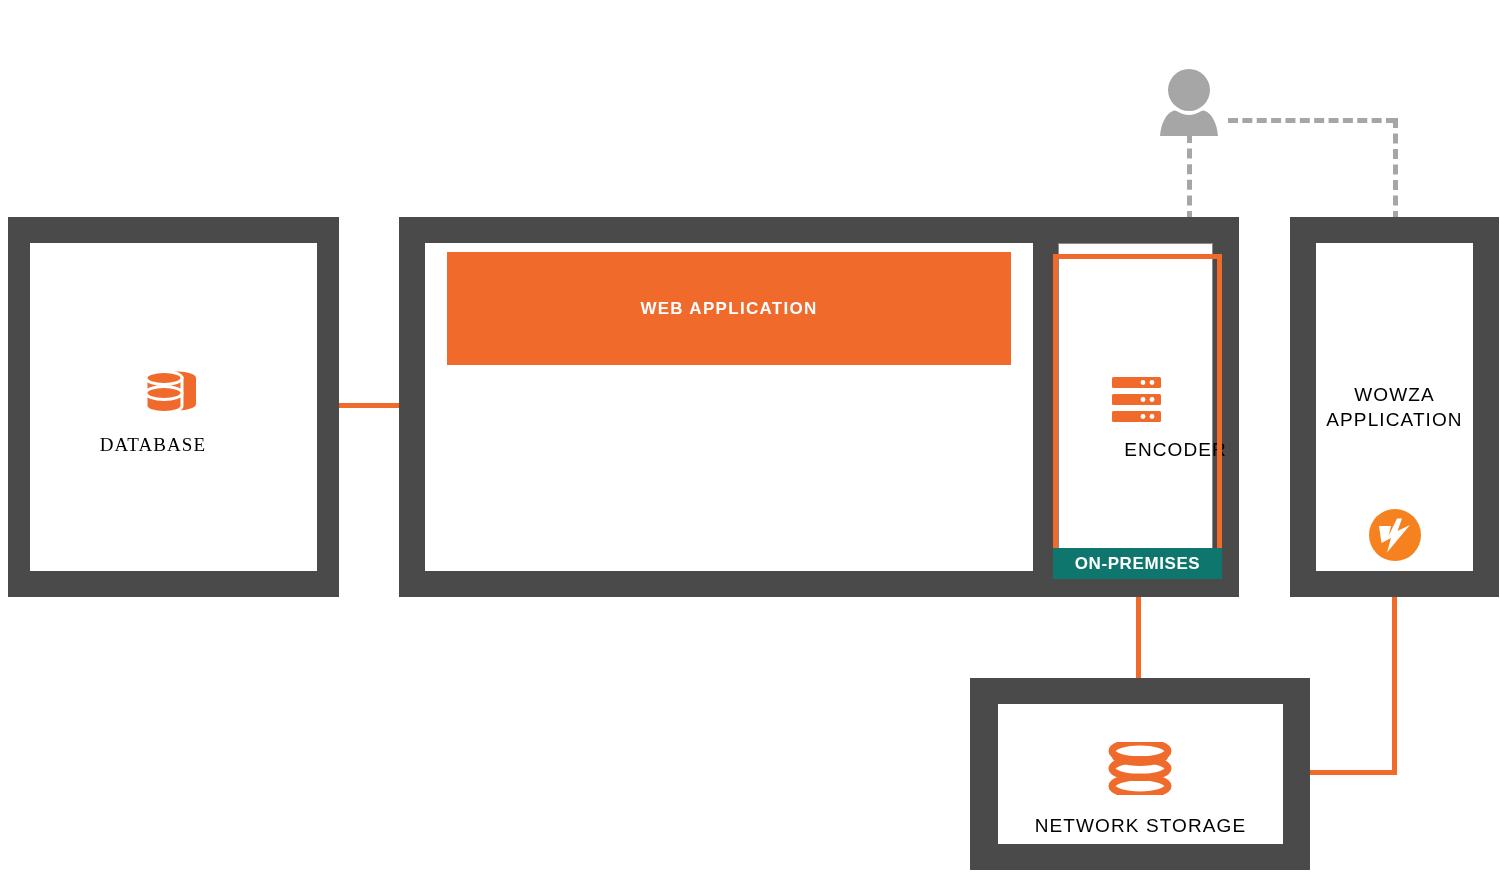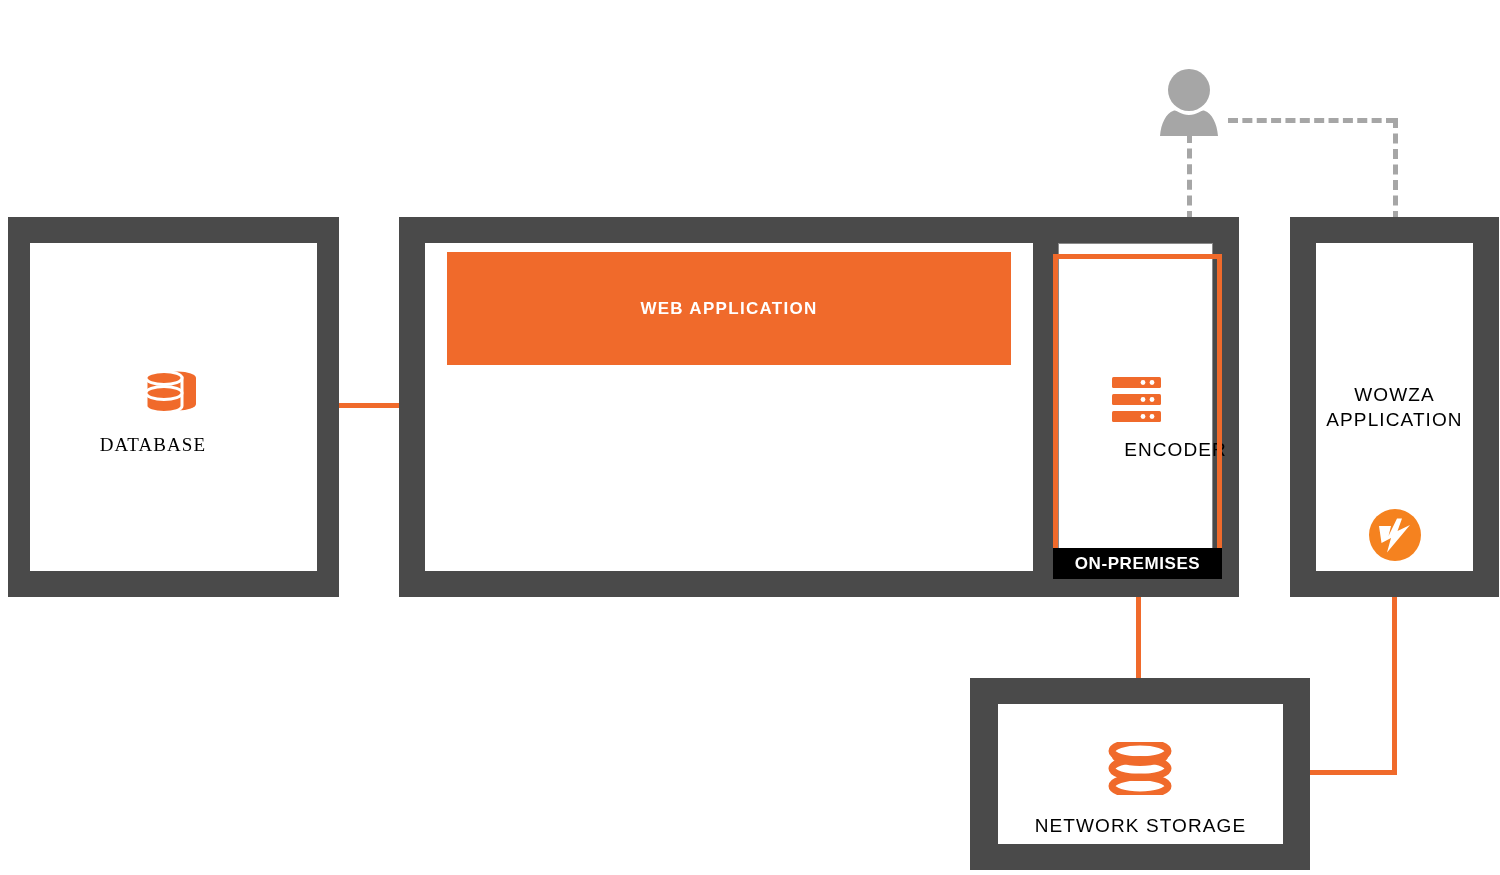--- a/index.html
+++ b/index.html
@@ -93,21 +93,21 @@
   
   .onprem-outline {
     position: absolute;
     border: 5px solid #f06a2b;
     box-sizing: border-box;
     background: transparent;
     pointer-events: none;
   }
   .onprem-banner {
     position: absolute;
-    background: #000000;
+    background: #0f766e;
     color: #ffffff;
     display: flex;
     align-items: center;
     justify-content: center;
     font-size: 17px;
     font-weight: 600;
     letter-spacing: 0.6px;
     font-family: "Liberation Sans", sans-serif;
   }
 

